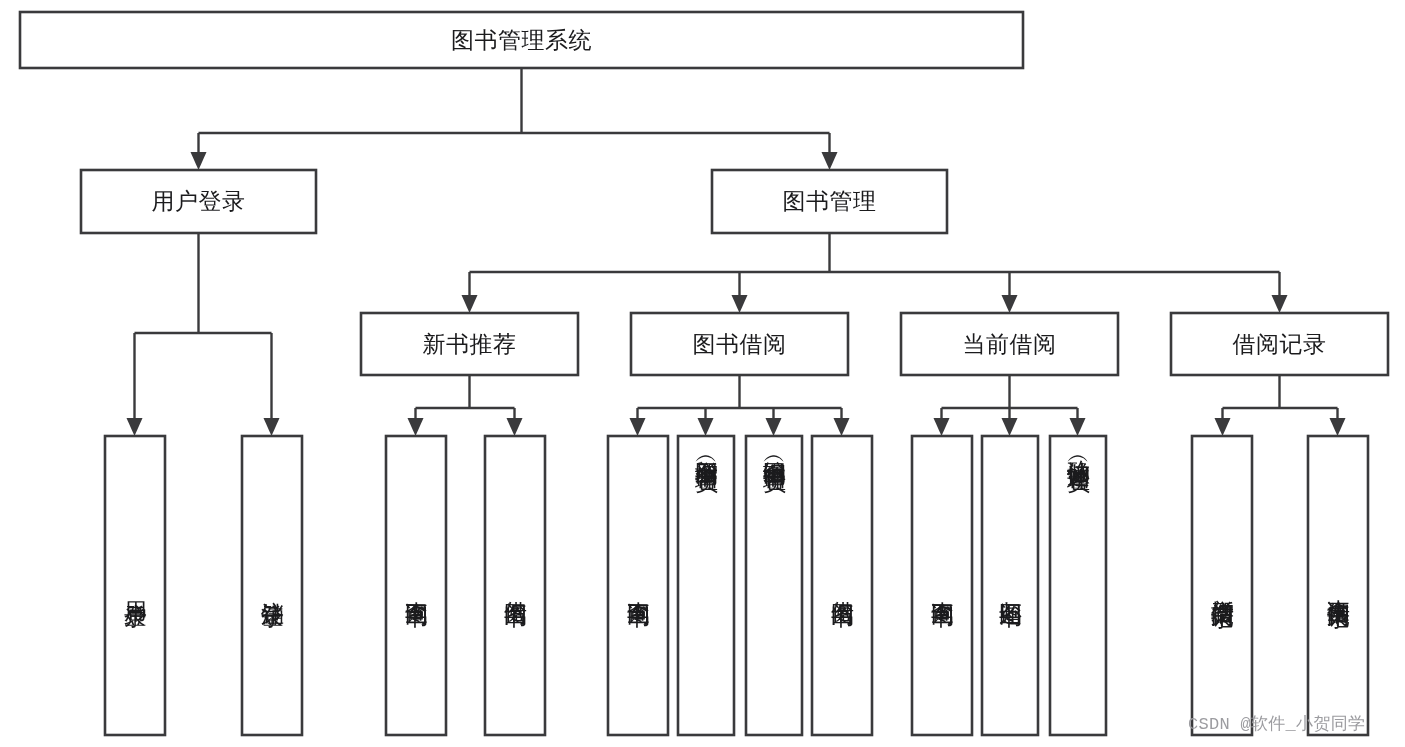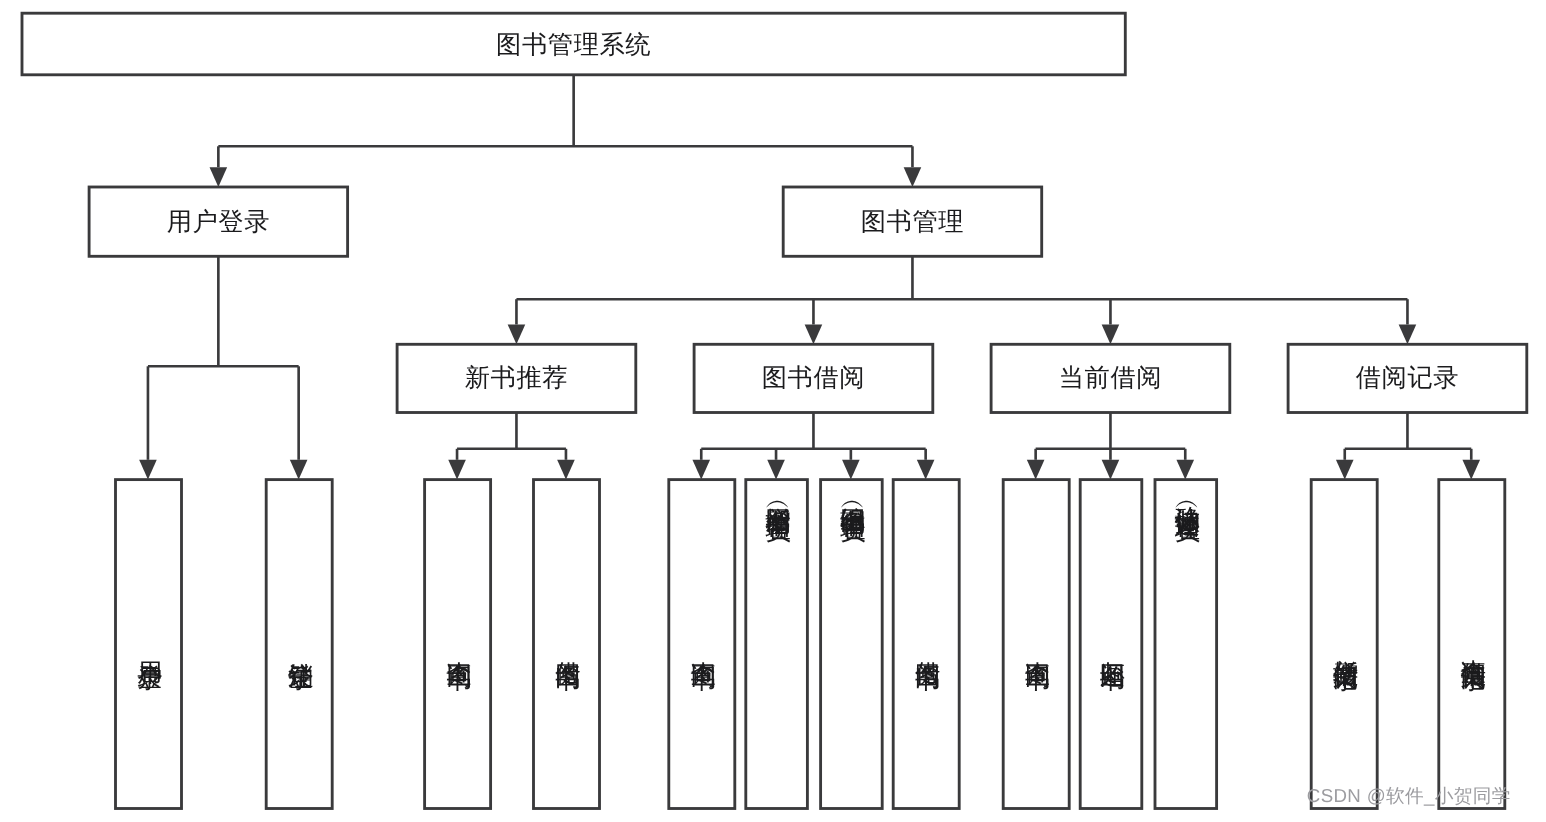--- a/index.html
+++ b/index.html
@@ -68,21 +68,21 @@
     display: flex;
     align-items: center;
     justify-content: center;
     overflow: hidden;
     pointer-events: auto;
   }
   .watermark {
     position: absolute;
     left: 1188px;
     top: 712px;
-    font-family: Liberation Sans, sans-serif;
+    font-family: Liberation Mono, monospace;
     font-size: 17px;
     color: #9c9ca0;
     white-space: nowrap;
     letter-spacing: 0.3px;
   }
 </style>
 </head>
 <body>
 
 <div id="diagram-root">

